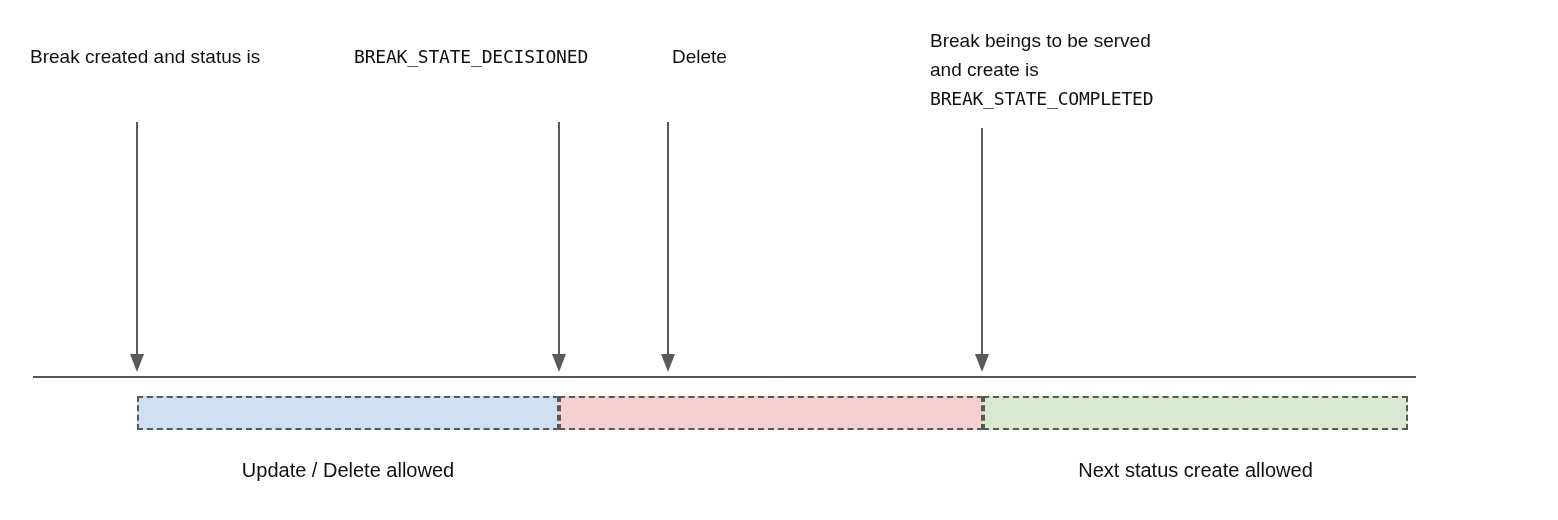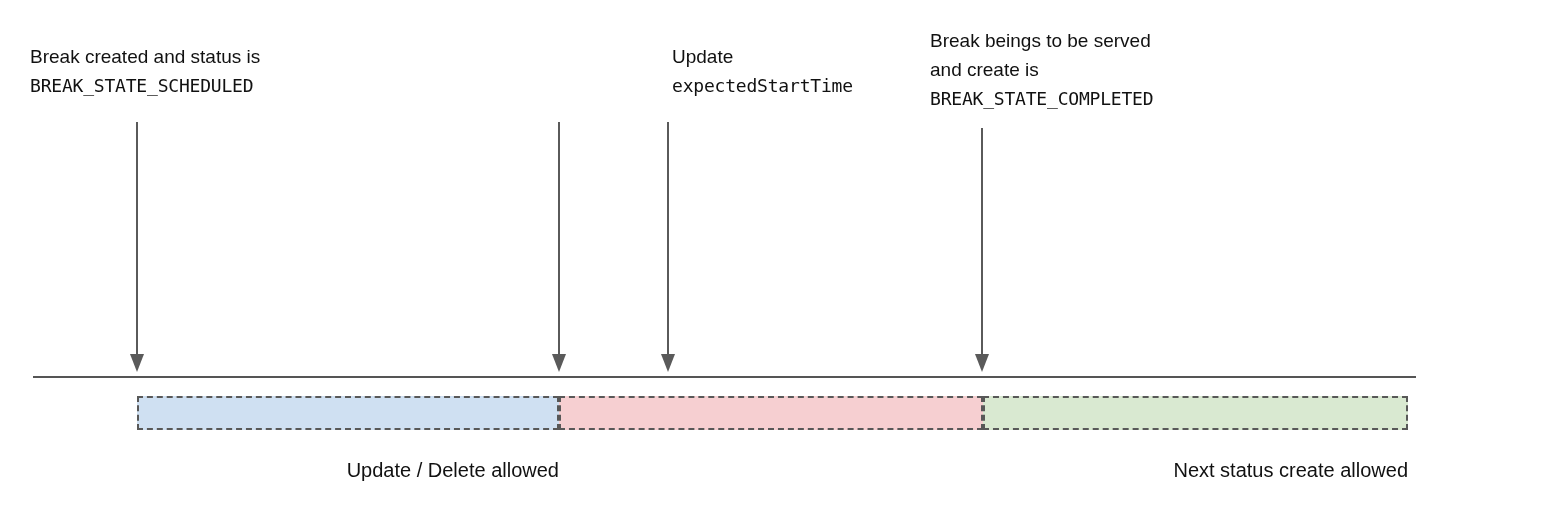--- a/index.html
+++ b/index.html
@@ -126,44 +126,43 @@
     width: 425px;
     background: #d9e9d1;
   }
 
   
   .caption {
     position: absolute;
     top: 459px;
     font-size: 20px;
     color: #111111;
-    text-align: right;
+    text-align: center;
     font-family: "Liberation Sans", sans-serif;
     white-space: nowrap;
   }
   #caption-1 { left: 137px; width: 422px; }
   #caption-2 { left: 559px; width: 424px; }
   #caption-3 { left: 983px; width: 425px; }
 </style>
 </head>
 <body>
 
 <div id="canvas">
 
   <div class="annotation" id="annotation-1">
     <span class="line sans">Break created and status is</span>
-    <span class="line mono">BREAK_STATE_SCHEDULED</span>
   </div>
 
   <div class="annotation" id="annotation-2">
+    <span class="line mono">BREAK_STATE_DECISIONED</span>
   </div>
 
   <div class="annotation" id="annotation-3">
-    <span class="line sans">Update</span>
-    <span class="line mono">expectedStartTime</span>
+    <span class="line sans">Delete</span>
   </div>
 
   <div class="annotation" id="annotation-4">
     <span class="line sans">Break beings to be served</span>
     <span class="line sans">and create is</span>
     <span class="line mono">BREAK_STATE_COMPLETED</span>
   </div>
 
   <div class="v-arrow" id="v-arrow-1">
     <div class="shaft"></div>

